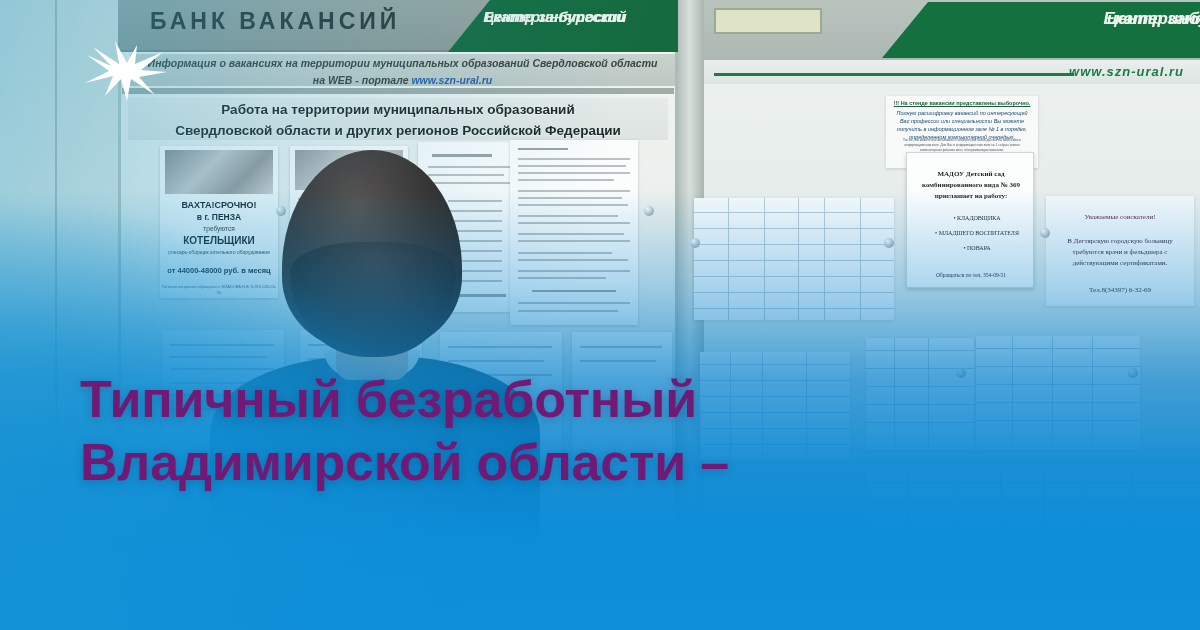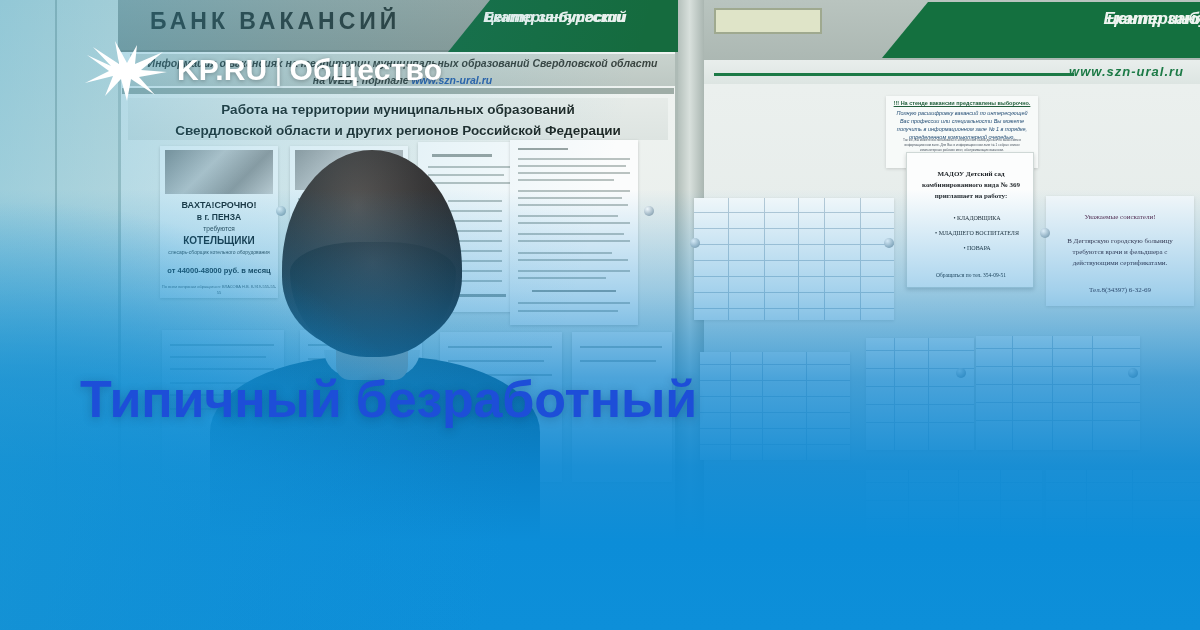--- a/index.html
+++ b/index.html
@@ -220,21 +220,21 @@
   
   .brand{position:absolute;left:85px;top:40px;height:60px;
     display:flex;align-items:center;}
   .bird{width:84px;height:62px;flex:0 0 auto;}
   .brandtxt{margin-left:8px;color:#fff;font-size:30px;font-weight:700;
     letter-spacing:.2px;white-space:nowrap;
     text-shadow:0 1px 4px rgba(0,0,0,.30);}
   .sep{opacity:.92;padding:0 7px;font-weight:400;}
 
   .headline{position:absolute;left:80px;top:368px;width:760px;
-    color:#1d4ed8;font-size:52px;font-weight:700;line-height:63px;
+    color:#701a75;font-size:52px;font-weight:700;line-height:63px;
     letter-spacing:-.2px;
     text-shadow:0 2px 10px rgba(0,40,80,.28);}
   .headline span{display:block;}
 </style>
 </head>
 <body>
 
 <div class="card">
 
   <div class="photo">
@@ -480,22 +480,20 @@
 
   <div class="tint"></div>
   <div class="tint2"></div>
   <div class="tint3"></div>
 
   <div class="brand">
     <svg class="bird" viewBox="0 0 84 62">
       <path fill="#ffffff" d="M2 16 L26 27 L8 8 L34 25 L30 2 L42 24 L52 6 L50 25 L78 13
         L56 31 L82 33 L54 38 L70 56 L46 40 L42 62 L36 40 L20 57 L28 37 L0 44 L24 32 Z"></path>
     </svg>
-    <div class="brandtxt">
-      <span>KP.RU</span><span class="sep">|</span><span>Общество</span>
-    </div>
   </div>
 
   <div class="headline">
     <span>Типичный безработный</span>
+    <span>Владимирской области –</span>
   </div>
 
 </div>
 
 </body></html>

